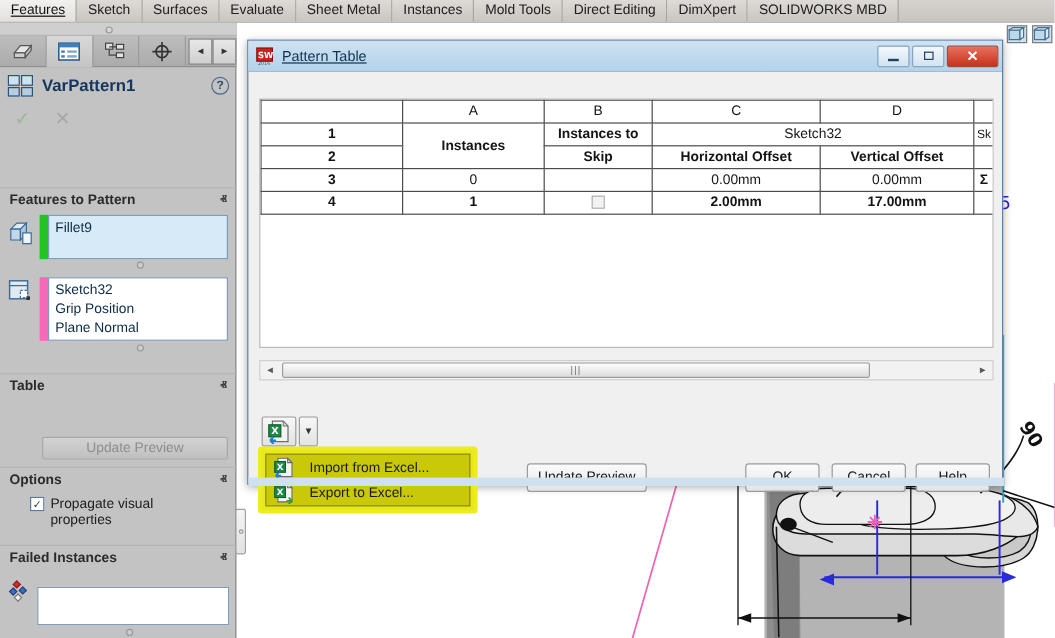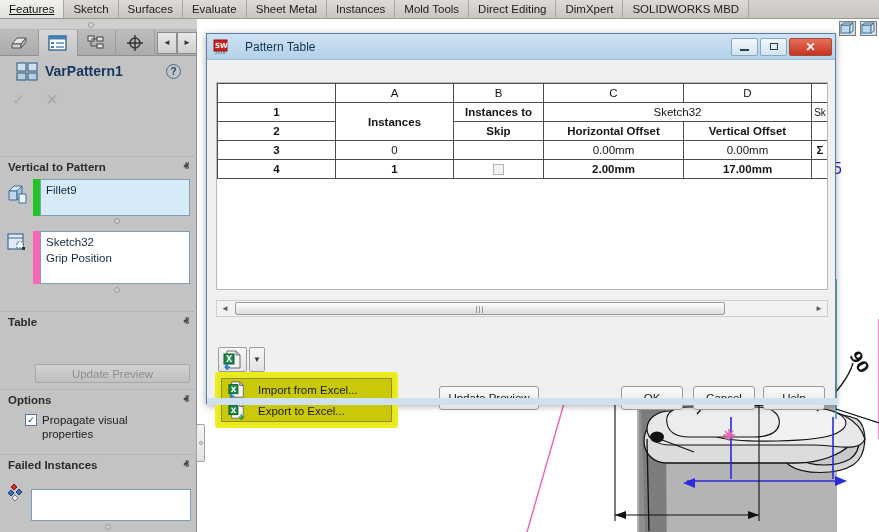--- a/index.html
+++ b/index.html
@@ -61,21 +61,21 @@
   .lp-ibtn.sel { background: linear-gradient(#d9d9d9, #c4c4c4); }
   .lp-arrows { display: flex; margin-left: 2px; }
   .lp-arrow {
     width: 20px; height: 22px; background: linear-gradient(#e8e8e8, #cfcfcf);
     border: 1px solid #8c8c8c; display: flex; align-items: center; justify-content: center;
     font-size: 8px; color: #333;
   }
 
   .lp-title {
     position: absolute; left: 0; top: 37px; width: 197px; height: 30px;
-    display: flex; align-items: center; padding: 0 16px;
+    display: flex; align-items: center; padding: 0 6px;
   }
   .lp-title-text {
     font-size: 14px; font-weight: bold; color: #17365d; margin-left: 7px; flex: 1;
   }
   .help-circle {
     width: 15px; height: 15px; border-radius: 50%; border: 1.4px solid #4a6a8a;
     color: #2b4a6a; font-size: 10px; font-weight: bold;
     display: flex; align-items: center; justify-content: center;
   }
   .lp-okrow {
@@ -149,21 +149,21 @@
     background: #f0f0f0;
     border: 1px solid #5b7fa6;
     box-shadow: 0 2px 7px rgba(0,0,0,0.35);
   }
   .dlg-title {
     height: 26px; width: 100%;
     background: linear-gradient(#cfe2f2, #b3d2ea);
     border-bottom: 1px solid #9dbcd6;
     display: flex; align-items: center; padding-left: 6px;
   }
-  .dlg-title-text { font-size: 12px; color: #12324f; margin-left: 17px; }
+  .dlg-title-text { font-size: 12px; color: #12324f; margin-left: 7px; text-decoration: underline; }
   .wbtns { margin-left: auto; display: flex; align-items: center; gap: 2px; padding-right: 3px; }
   .wbtn {
     width: 27px; height: 18px; border: 1px solid #87a7c2; border-radius: 2px;
     background: linear-gradient(#f3f8fc, #d2e3f1);
     display: flex; align-items: center; justify-content: center;
   }
   .wbtn.close {
     width: 43px; border: 1px solid #a34a3a;
     background: linear-gradient(#e8705c, #c5331d);
     color: #fff; font-size: 12px; font-weight: bold;
@@ -447,21 +447,21 @@
       <span class="lp-title-text">VarPattern1</span>
       <span class="help-circle">?</span>
     </div>
 
     <div class="lp-okrow">
       <span class="tick">✓</span>
       <span class="cross">✕</span>
     </div>
 
     <div class="section-hdr" style="top:137px;">
-      <span>Vertical to Pattern</span>
+      <span>Features to Pattern</span>
       <span class="chev">ⱏ</span>
     </div>
     <div>
       <span style="position:absolute;left:6px;top:163px;">
         <svg width="24" height="24" viewBox="0 0 24 24">
             <path d="M3,9 L8,4 L16,4 L11,9 Z" fill="#dfe9f2" stroke="#3b6d99"></path>
             <path d="M3,9 L3,18 L11,18 L11,9 Z" fill="#c3d8ea" stroke="#3b6d99"></path>
             <path d="M11,9 L16,4 L16,13 L11,18 Z" fill="#a9c6de" stroke="#3b6d99"></path>
             <path d="M13,12 L20,12 L20,21 L13,21 Z" fill="#eef5fb" stroke="#3b6d99"></path>
           </svg>
@@ -479,20 +479,21 @@
             <rect x="2" y="2" width="15" height="15" fill="#dfeaf4" stroke="#3b6d99" stroke-width="1.2"></rect>
             <path d="M2,6 L17,6" stroke="#3b6d99"></path>
             <rect x="11" y="10" width="6" height="6" fill="#fff" stroke="#3b6d99" stroke-dasharray="2,1.5"></rect>
             <rect x="16" y="15" width="3" height="3" fill="#333"></rect>
           </svg>
       </span>
       <div class="colorbar" style="left:33px;top:212px;height:53px;background:#f768b8;"></div>
       <div class="sel-box" style="left:40px;top:212px;width:150px;height:53px;">
         <div>Sketch32</div>
         <div>Grip Position</div>
+        <div>Plane Normal</div>
       </div>
       <div class="dot-handle" style="left:114px;top:268px;"></div>
     </div>
 
     <div class="section-hdr" style="top:292px;">
       <span>Table</span>
       <span class="chev">ⱏ</span>
     </div>
     <div class="gbtn" style="left:35px;top:345px;width:155px;">
       <span>Update Preview</span>

